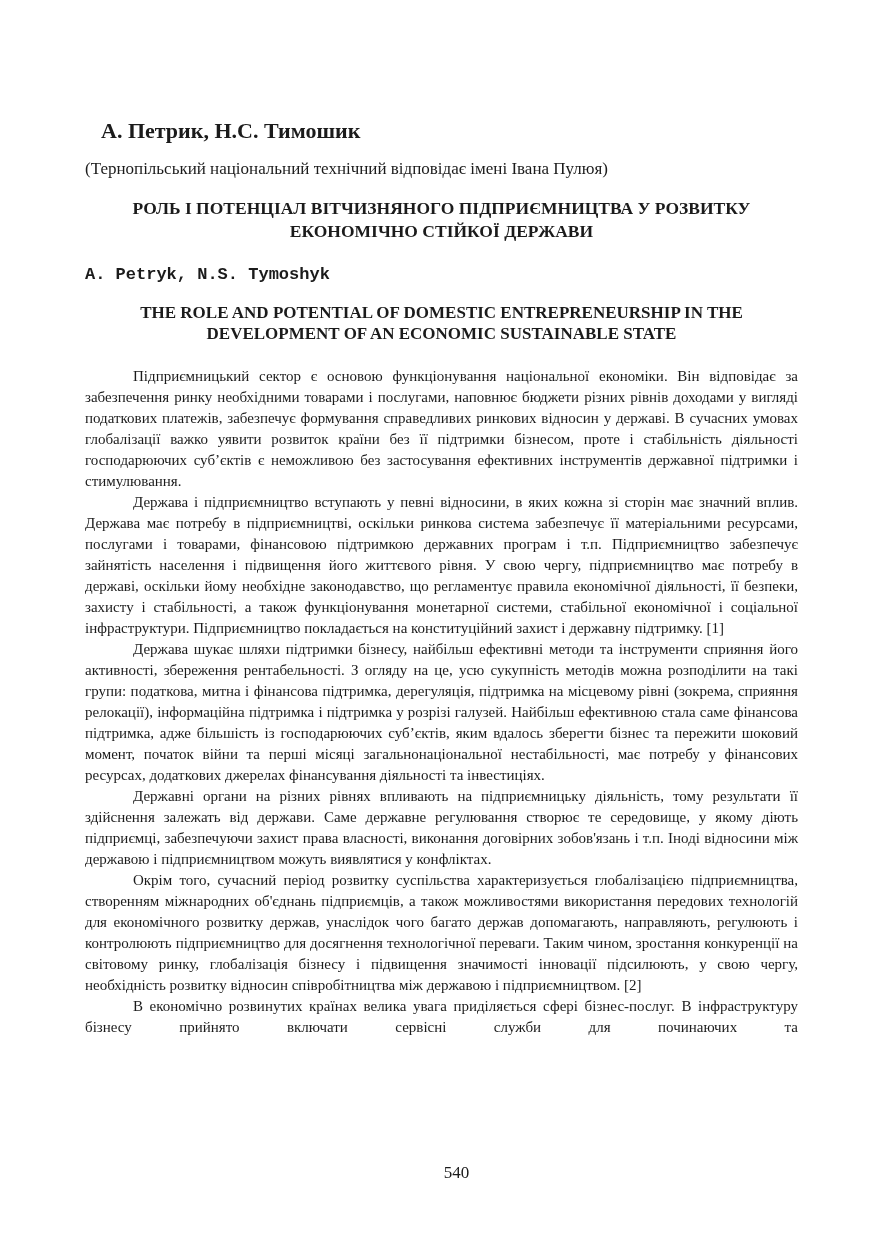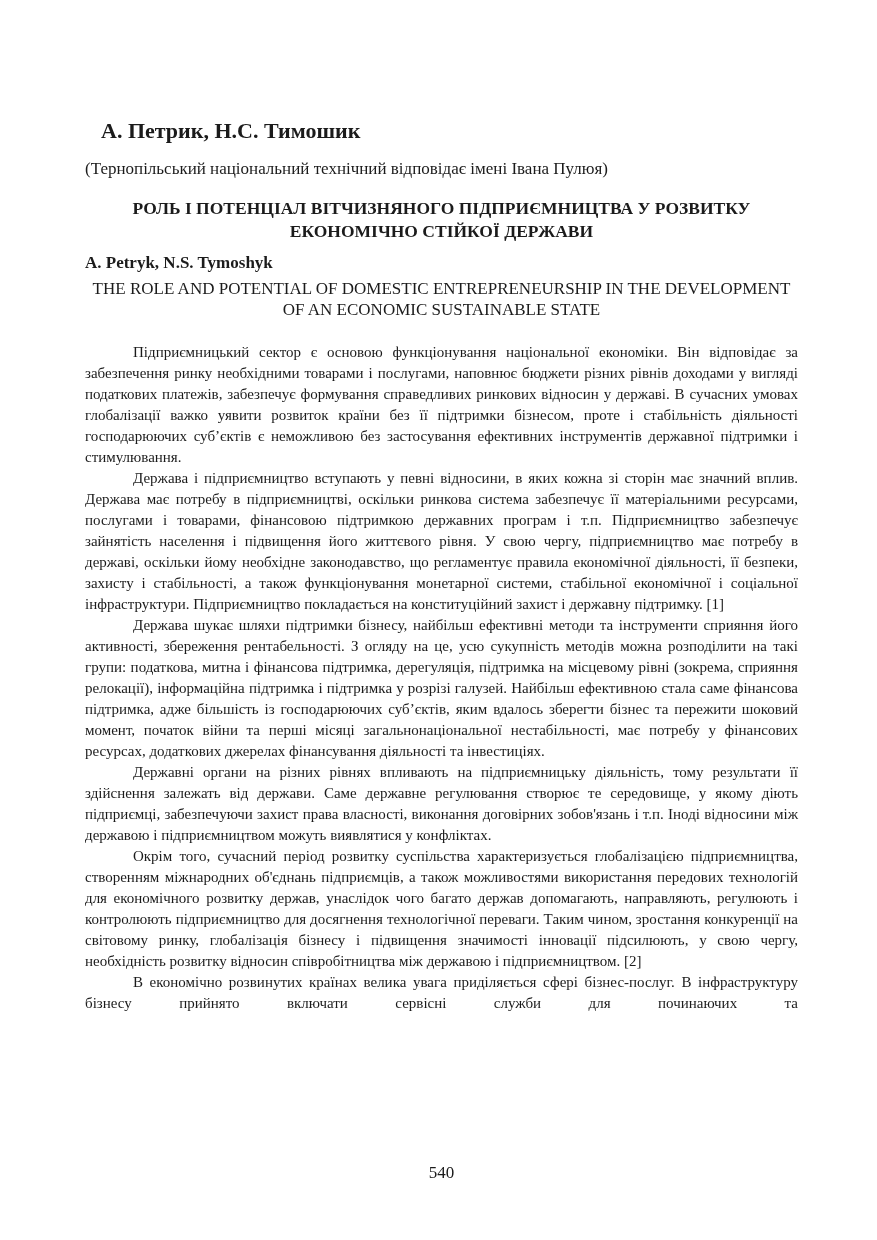--- a/index.html
+++ b/index.html
@@ -40,48 +40,49 @@
     font-weight: normal;
   }
   .title-uk {
     margin: 17px 0 0 0;
     font-size: 17.5px;
     line-height: 23px;
     font-weight: bold;
     text-align: center;
   }
   .authors-en {
-    margin: 9px 0 0 0;
+    margin: 21px 0 0 0;
     font-size: 17px;
     line-height: 22px;
     font-weight: bold;
+    font-family: Liberation Mono, monospace;
   }
   .title-en {
-    margin: 4px;
+    margin: 16px;
     font-size: 17px;
     line-height: 21px;
-    font-weight: normal;
+    font-weight: bold;
     text-align: center;
   }
   .body-text {
     margin-top: 22px;
   }
   .body-text p {
     margin: 0;
     font-size: 15px;
     line-height: 21px;
     text-align: justify;
     text-indent: 48px;
   }
   .body-text p.continues {
     text-align-last: justify;
   }
   .page-number {
     position: absolute;
-    left: 85px;
+    left: 100px;
     width: 713px;
     top: 1162px;
     text-align: center;
     font-size: 17px;
     line-height: 22px;
   }
 </style>
 </head>
 <body>
 

